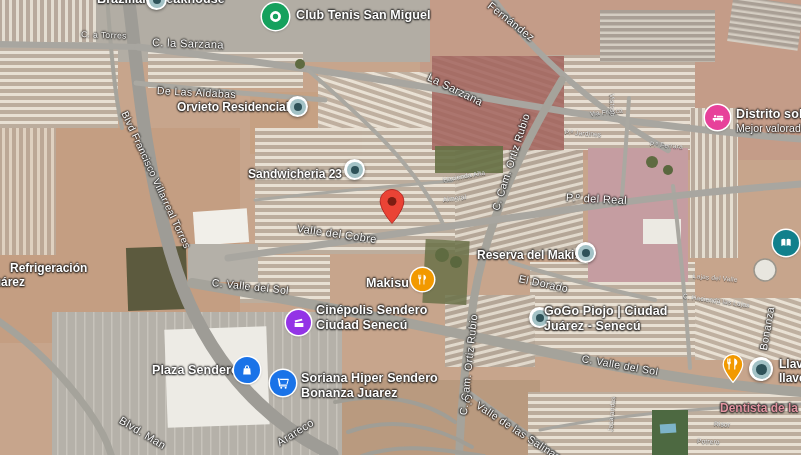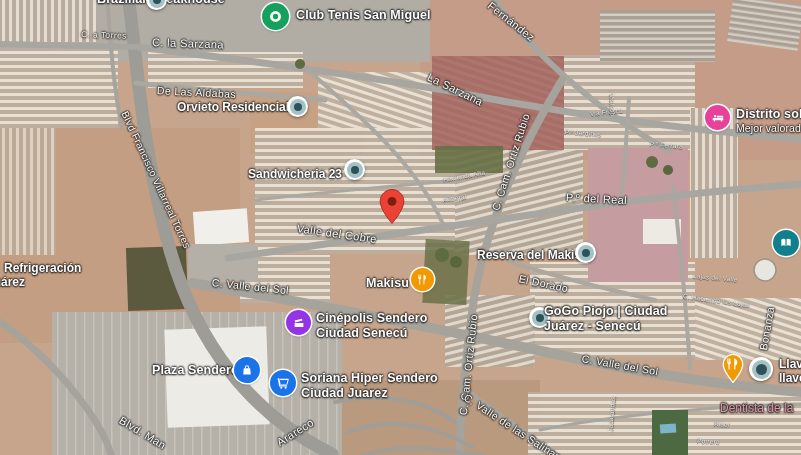--- a/index.html
+++ b/index.html
@@ -218,21 +218,21 @@
       <path d="M9.5 3v6c0 1.2-.7 2.2-1.7 2.7V21H6V11.7C5 11.2 4.3 10.2 4.3 9V3h1.6v5h.8V3h1.2v5h.8V3z"></path>
       <path d="M14.5 3c2.3.7 3.9 2.9 3.9 5.5 0 2.2-1.2 4.1-2.9 5V21h-1.6V3z"></path>
     </svg>
   </div>
 
   <div class="cpin" style="left:286px;top:310px;width:25px;height:25px;background:#9334E6">
     <svg width="14" height="14" viewBox="0 0 24 24" fill="#fff">
       <path d="M4.5 7.5l12.5-3 .9 3.4L5.4 11zM4.5 12h15v7h-15z"></path>
     </svg>
   </div>
-  <div class="lbl poi" style="left:316px;top:311px">
+  <div class="lbl poi" style="left:316px;top:303px">
     <span>Cinépolis Sendero</span><br>
     <span>Ciudad Senecú</span>
   </div>
 
   <div class="lbl poi" style="left:152px;top:363px">Plaza Sendero</div>
   <div class="cpin" style="left:234px;top:357px;width:26px;height:26px;background:#1A73E8">
     <svg width="14" height="14" viewBox="0 0 24 24">
       <path fill="#fff" d="M6.5 9h11l1 10.5h-13z"></path>
       <path fill="none" stroke="#fff" stroke-width="1.8" d="M9.3 9.2V7.4a2.7 2.7 0 015.4 0v1.8"></path>
     </svg>
@@ -240,21 +240,21 @@
 
   <div class="cpin" style="left:270px;top:370px;width:26px;height:26px;background:#1A73E8">
     <svg width="14" height="14" viewBox="0 0 24 24" fill="#fff">
       <path d="M3 4h2.6l2.2 9.8H18l2-7H7.2l-.4-2H21a1 1 0 01 .9 1.3l-2.4 8.4H7.2L6.8 16H19v1.8H5.4L3.4 6H3z"></path>
       <circle cx="9" cy="20" r="1.7"></circle>
         <circle cx="16.5" cy="20" r="1.7"></circle>
     </svg>
   </div>
   <div class="lbl poi" style="left:301px;top:371px">
     <span>Soriana Hiper Sendero</span><br>
-    <span>Ciudad Juarez</span>
+    <span>Bonanza Juarez</span>
   </div>
 
   <div class="gpin" style="left:529px;top:307px"></div>
   <div class="lbl poi" style="left:544px;top:304px">
     <span>GoGo Piojo | Ciudad</span><br>
     <span>Juárez - Senecú</span>
   </div>
 
   <div class="tpin" style="left:722px;top:354px">
     <svg width="22" height="29" viewBox="0 0 24 32">
@@ -265,20 +265,20 @@
       </g>
     </svg>
   </div>
 
   <div class="gpin" style="left:749px;top:357px;width:24px;height:24px"></div>
   <div class="lbl poi2" style="left:779px;top:357px">
     <span>Llaves</span><br>
     <span>llavero</span>
   </div>
 
-  <div class="lbl poi2 rose-text" style="left:720px;top:401px;font-weight:400">Dentista de la</div>
+  <div class="lbl poi2 rose-text" style="left:720px;top:401px;font-weight:700">Dentista de la</div>
 
   <div class="lbl poi2" style="left:-13px;top:261px">
-    <span style="margin-left:17px">Refrigeración</span><br>
+    <span style="margin-left:23px">Refrigeración</span><br>
     <span>Juárez</span>
   </div>
 
 </div>
 
 </body></html>

